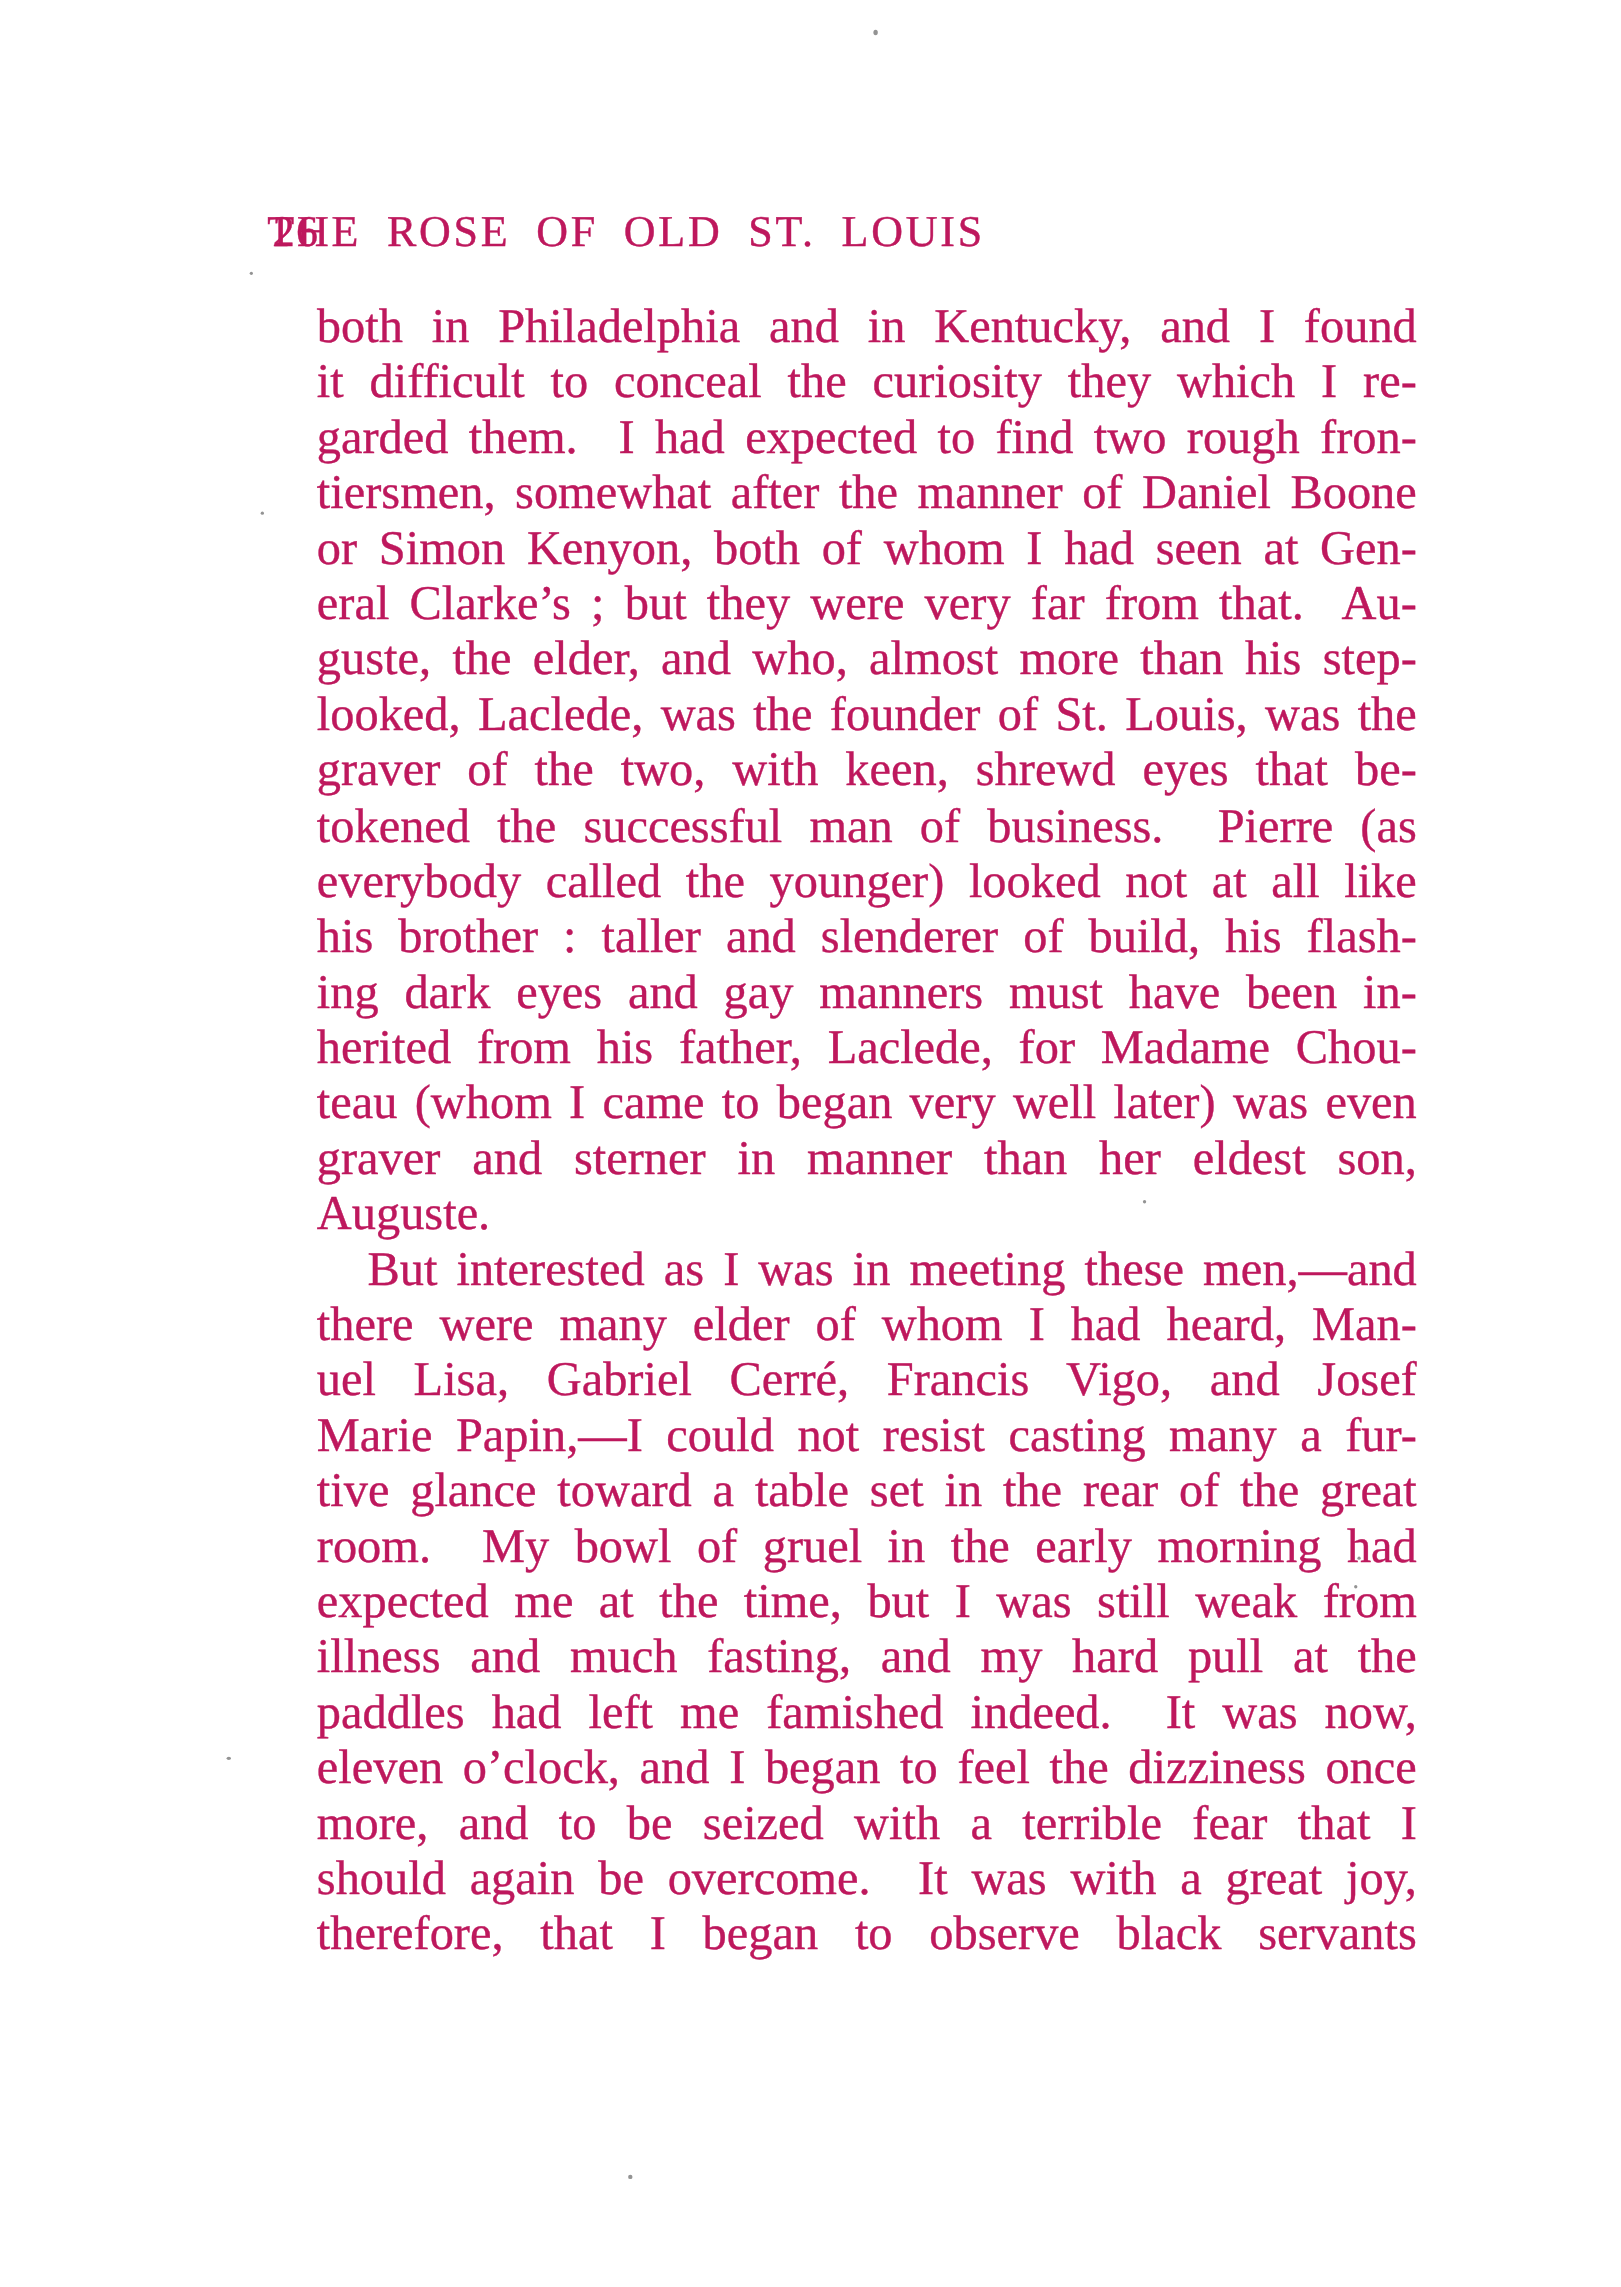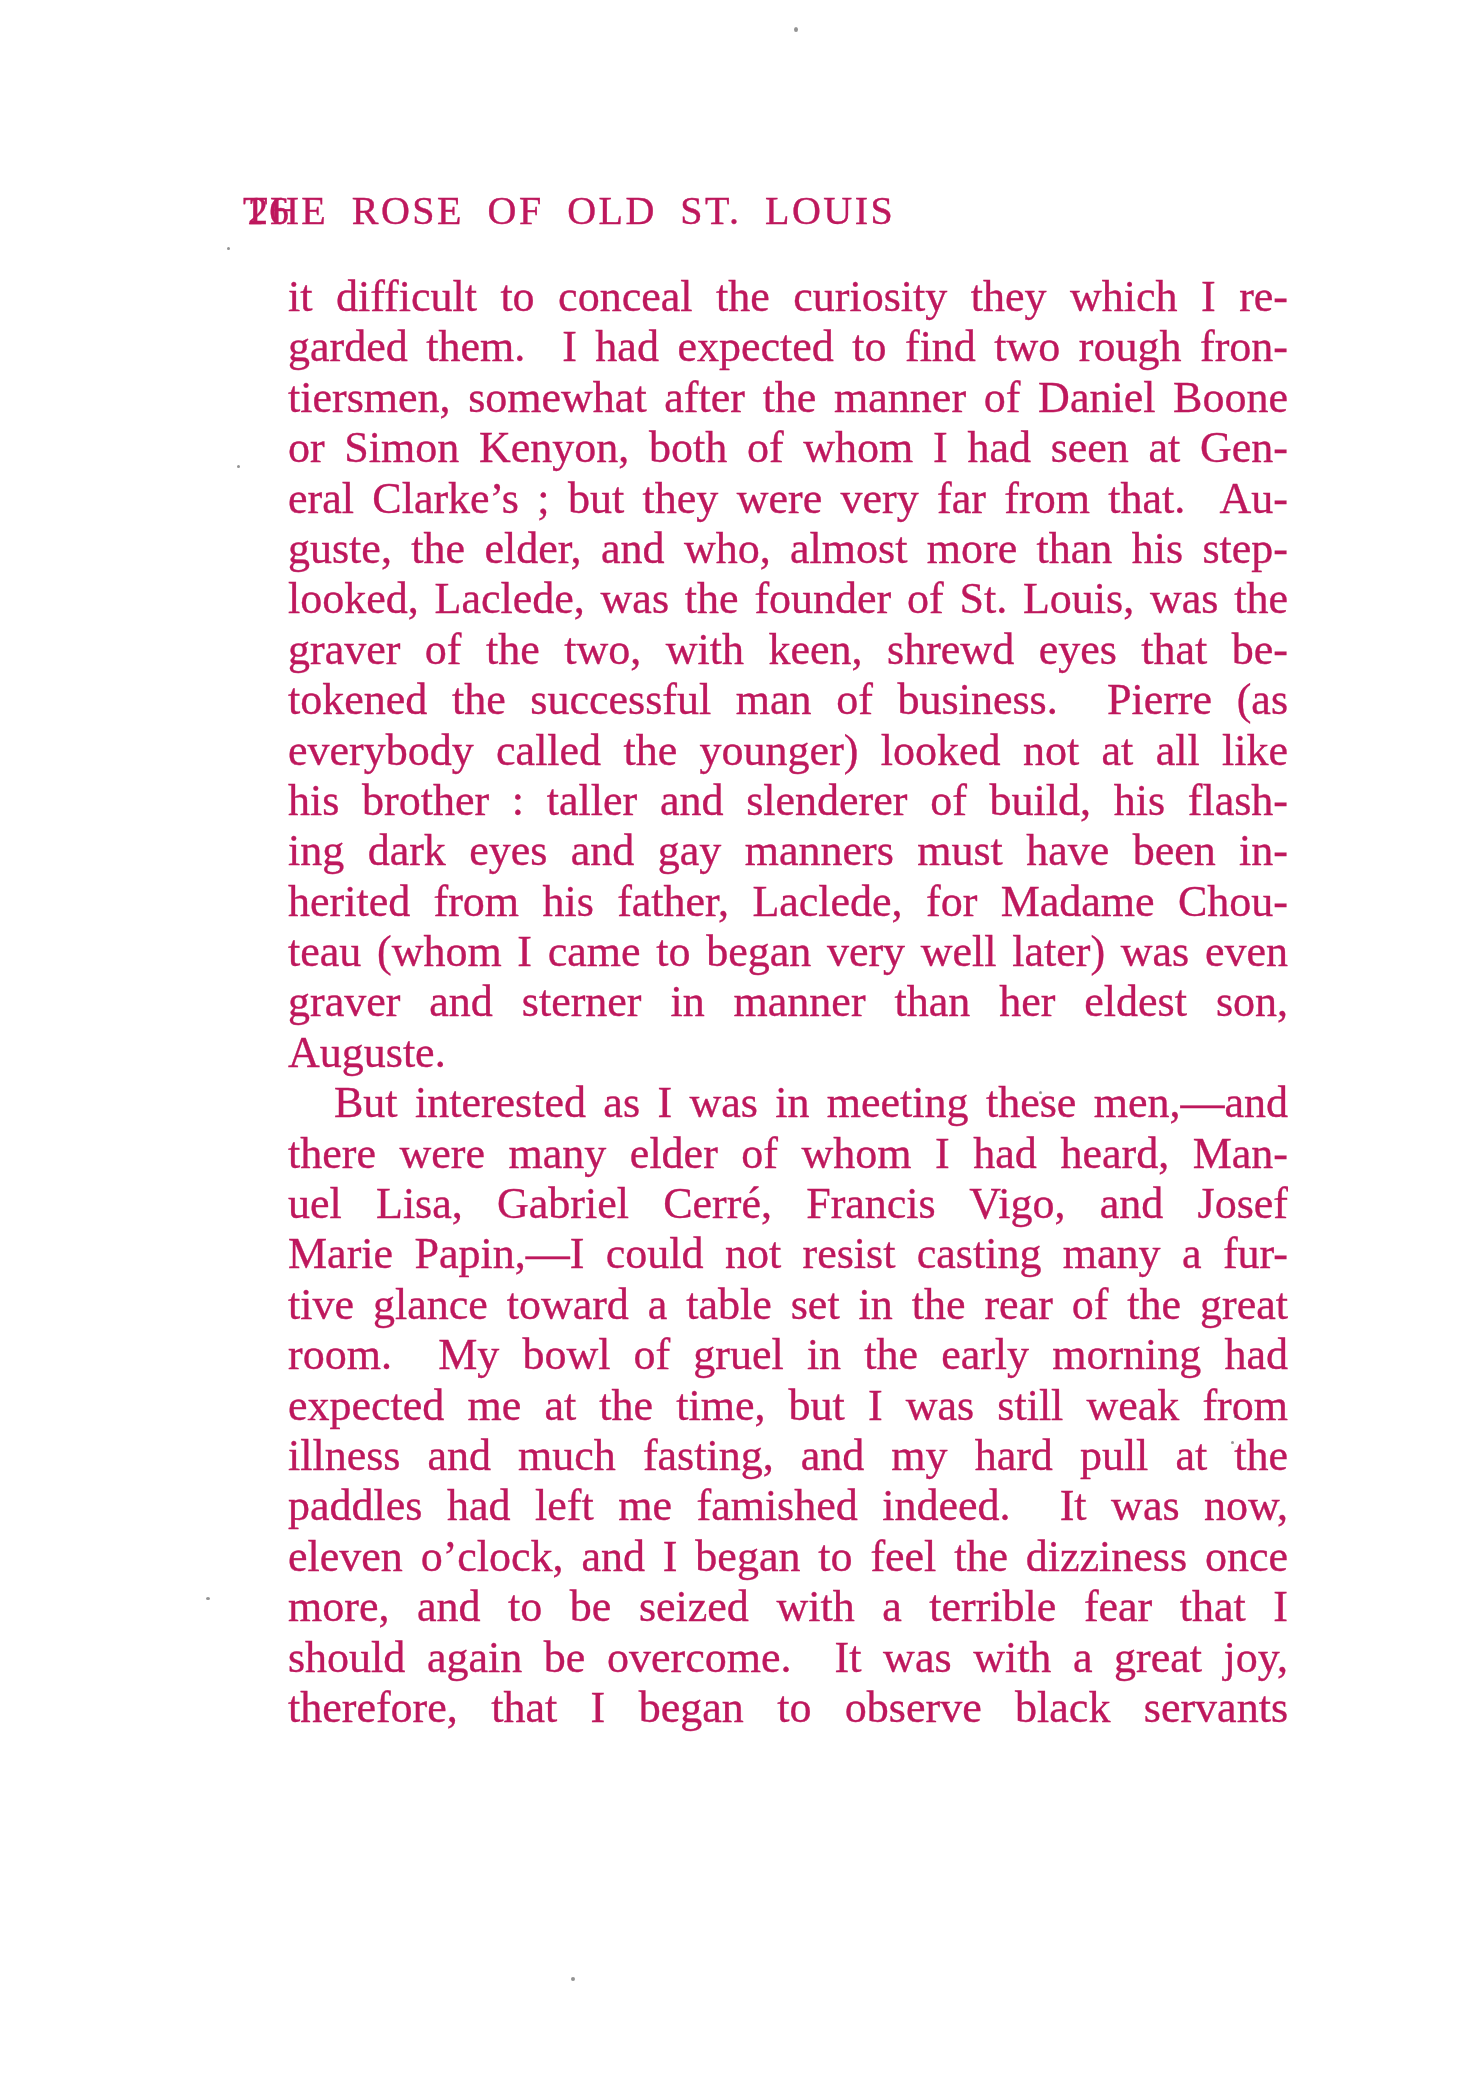--- a/index.html
+++ b/index.html
@@ -85,20 +85,21 @@
 <body>
 
 <div class="page">
 
   <div class="running-head">
     <span class="page-number">26</span>
     <span class="running-title">THE ROSE OF OLD ST. LOUIS</span>
   </div>
 
   <div class="page-body">
+      <div class="line">both in Philadelphia and in Kentucky, and I found</div>
       <div class="line">it difficult to conceal the curiosity they which I re-</div>
       <div class="line">garded them.  I had expected to find two rough fron-</div>
       <div class="line">tiersmen, somewhat after the manner of Daniel Boone</div>
       <div class="line">or Simon Kenyon, both of whom I had seen at Gen-</div>
       <div class="line">eral Clarke’s ; but they were very far from that.  Au-</div>
       <div class="line">guste, the elder, and who, almost more than his step-</div>
       <div class="line">looked, Laclede, was the founder of St. Louis, was the</div>
       <div class="line">graver of the two, with keen, shrewd eyes that be-</div>
       <div class="line">tokened the successful man of business.  Pierre (as</div>
       <div class="line">everybody called the younger) looked not at all like</div>

